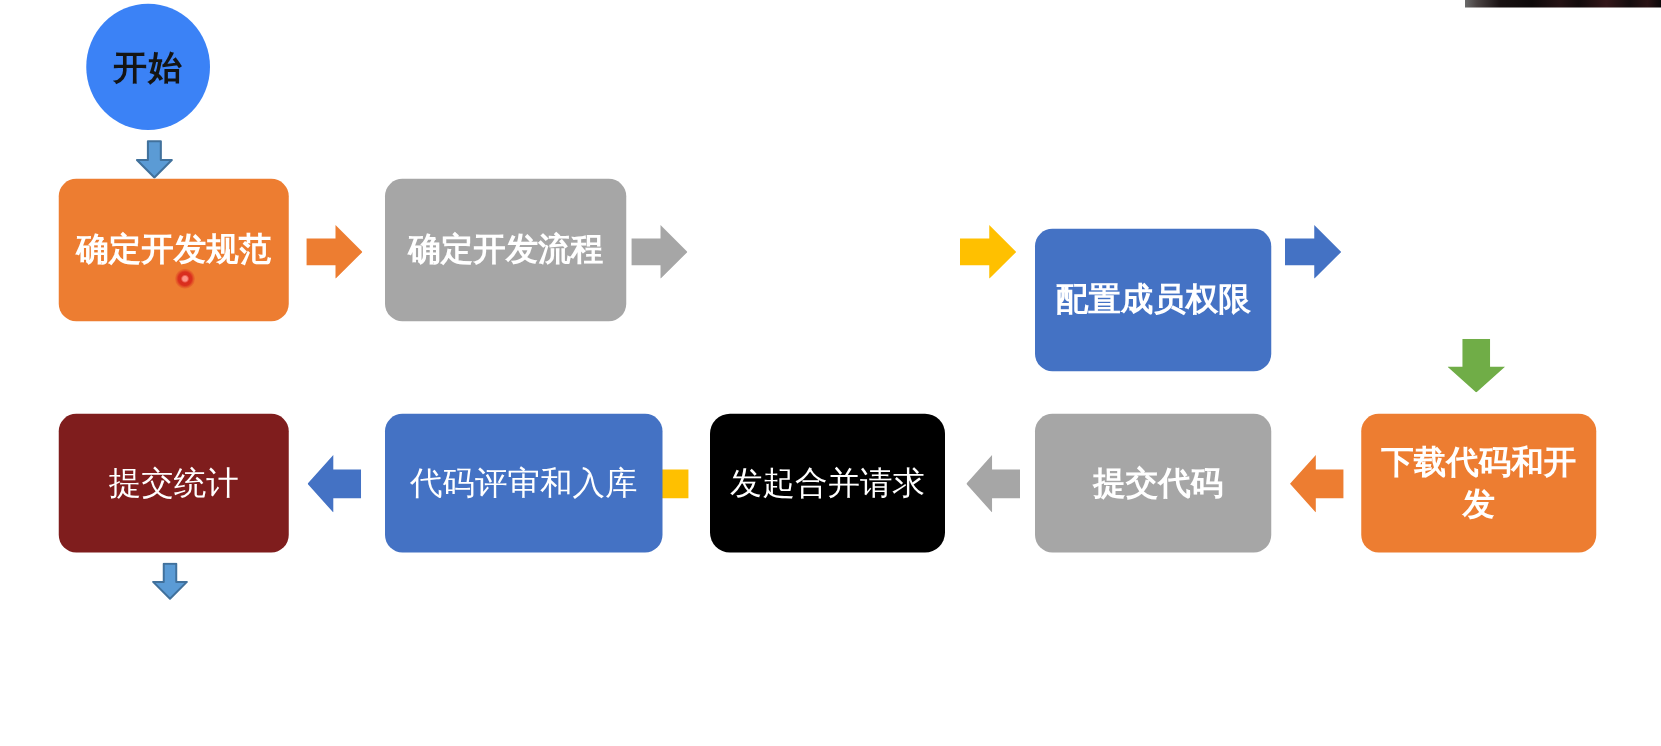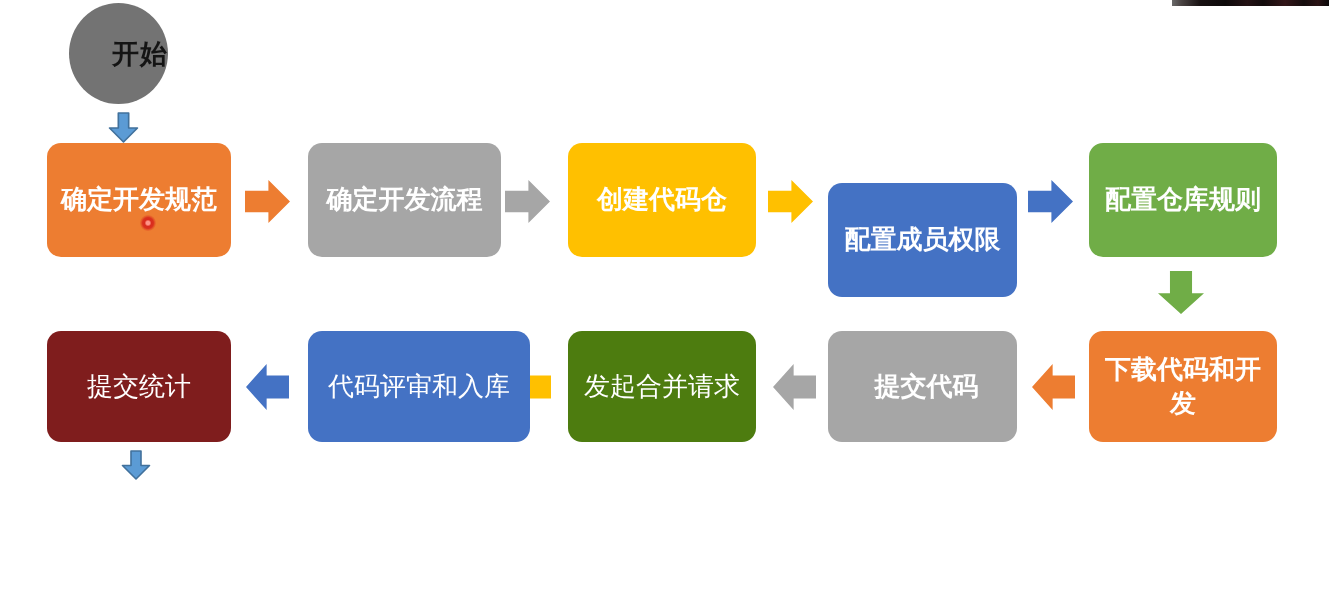--- a/index.html
+++ b/index.html
@@ -78,71 +78,65 @@
       #2a1315 93%, #0b0809 100%);
   }
 </style>
 </head>
 <body>
 
 <div class="stage">
 
   <div class="abs camera-strip" style="left:1172px; top:0; width:157px; height:6px;"></div>
 
-  <div class="abs terminal" style="left: 69px; top: 3px; width: 99px; height: 101px; background: #737373; justify-content: flex-end;">
+  <div class="abs terminal" style="left: 69px; top: 3px; width: 99px; height: 101px; background: #3b82f6;">
     <span>开始</span>
   </div>
 
   <svg class="abs" style="left:108px; top:112px;" width="31" height="31" viewBox="0 0 30 30">
     <path d="M10 1 H20 V15.5 H28.5 L15 29 L1.5 15.5 H10 Z" stroke-width="1.6" stroke-linejoin="round" fill="#5B9BD5" stroke="#41719C"></path>
   </svg>
 
   <div class="abs box bold" style="left: 47px; top: 143px; width: 184px; height: 114px; background: rgb(237, 125, 49);">
     <span>确定开发规范</span>
   </div>
 
   <div class="abs arrow right" style="left: 245px; top: 180px; width: 45px; height: 43px; background: rgb(237, 125, 49);"></div>
 
   <div class="abs box bold" style="left: 308px; top: 143px; width: 193px; height: 114px; background: rgb(166, 166, 166);">
     <span>确定开发流程</span>
   </div>
 
   <div class="abs arrow right" style="left: 505px; top: 180px; width: 45px; height: 43px; background: rgb(166, 166, 166);"></div>
 
-  <div class="abs box bold" style="left: 568px; top: 143px; width: 188px; height: 114px; background: rgb(255, 192, 0);">
-    <span>创建代码仓</span>
-  </div>
 
   <div class="abs arrow right" style="left: 768px; top: 180px; width: 45px; height: 43px; background: rgb(255, 192, 0);"></div>
 
   <div class="abs box bold" style="left: 828px; top: 143px; width: 189px; height: 114px; background: rgb(68, 114, 196); margin-top: 40px;">
     <span>配置成员权限</span>
   </div>
 
   <div class="abs arrow right" style="left: 1028px; top: 180px; width: 45px; height: 43px; background: rgb(68, 114, 196);"></div>
 
-  <div class="abs box bold" style="left: 1089px; top: 143px; width: 188px; height: 114px; background: rgb(112, 173, 71);">
-    <span>配置仓库规则</span>
-  </div>
 
   <div class="abs arrow down" style="left: 1158px; top: 271px; width: 46px; height: 43px; background: rgb(112, 173, 71);"></div>
 
   <div class="abs box bold" style="left: 1089px; top: 331px; width: 188px; height: 111px; background: rgb(237, 125, 49);">
     <span>下载代码和开发</span>
   </div>
 
   <div class="abs arrow left" style="left: 1032px; top: 364px; width: 43px; height: 46px; background: rgb(237, 125, 49);"></div>
 
   <div class="abs box bold" style="left: 828px; top: 331px; width: 189px; height: 111px; background: rgb(166, 166, 166); padding-left: 20px;">
     <span>提交代码</span>
   </div>
 
   <div class="abs arrow left" style="left: 773px; top: 364px; width: 43px; height: 46px; background: rgb(166, 166, 166);"></div>
 
-  <div class="abs box" style="left: 568px; top: 331px; width: 188px; height: 111px; background: #4d7c0f;">
+  <div class="abs box" style="left: 568px; top: 331px; width: 188px; height: 111px; background: #000000; border-radius: 16px;">
     <span>发起合并请求</span>
   </div>
 
   <div class="abs arrow left" style="left: 508px; top: 364px; width: 43px; height: 46px; background: rgb(255, 192, 0);"></div>
 
   <div class="abs box" style="left: 308px; top: 331px; width: 222px; height: 111px; background: rgb(68, 114, 196);">
     <span>代码评审和入库</span>
   </div>
 
   <div class="abs arrow left" style="left: 246px; top: 364px; width: 43px; height: 46px; background: rgb(68, 114, 196);"></div>

